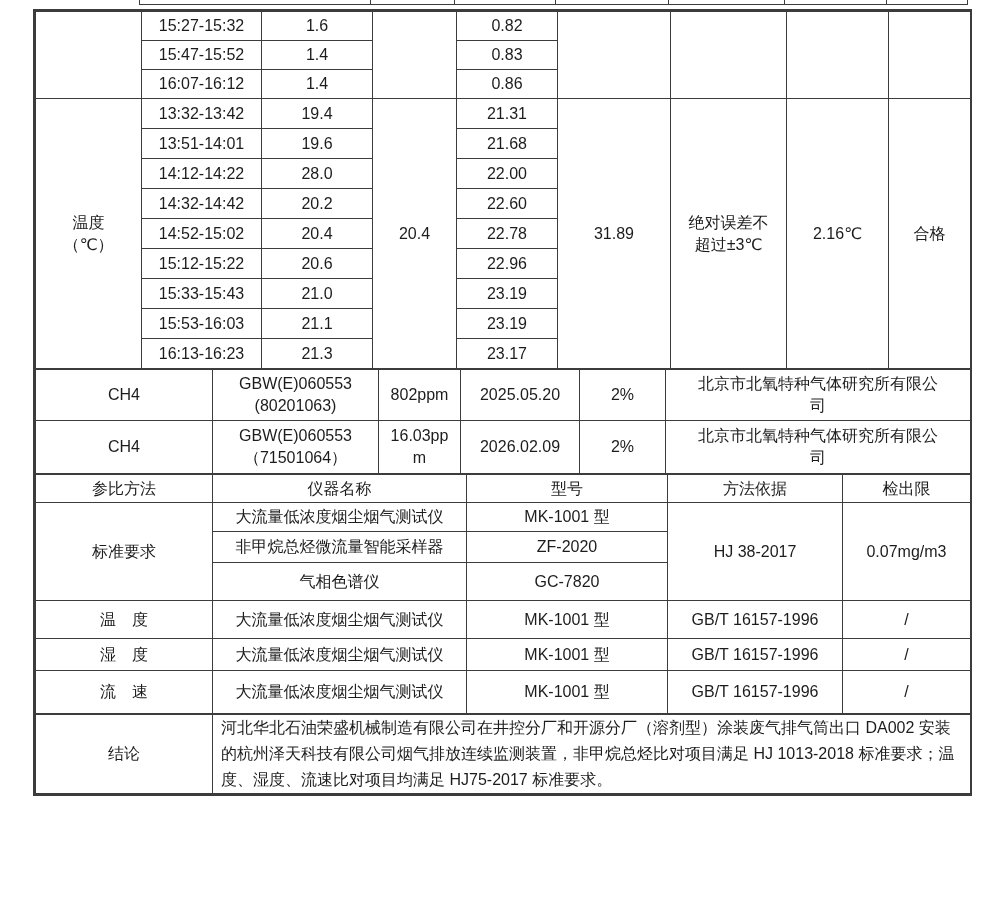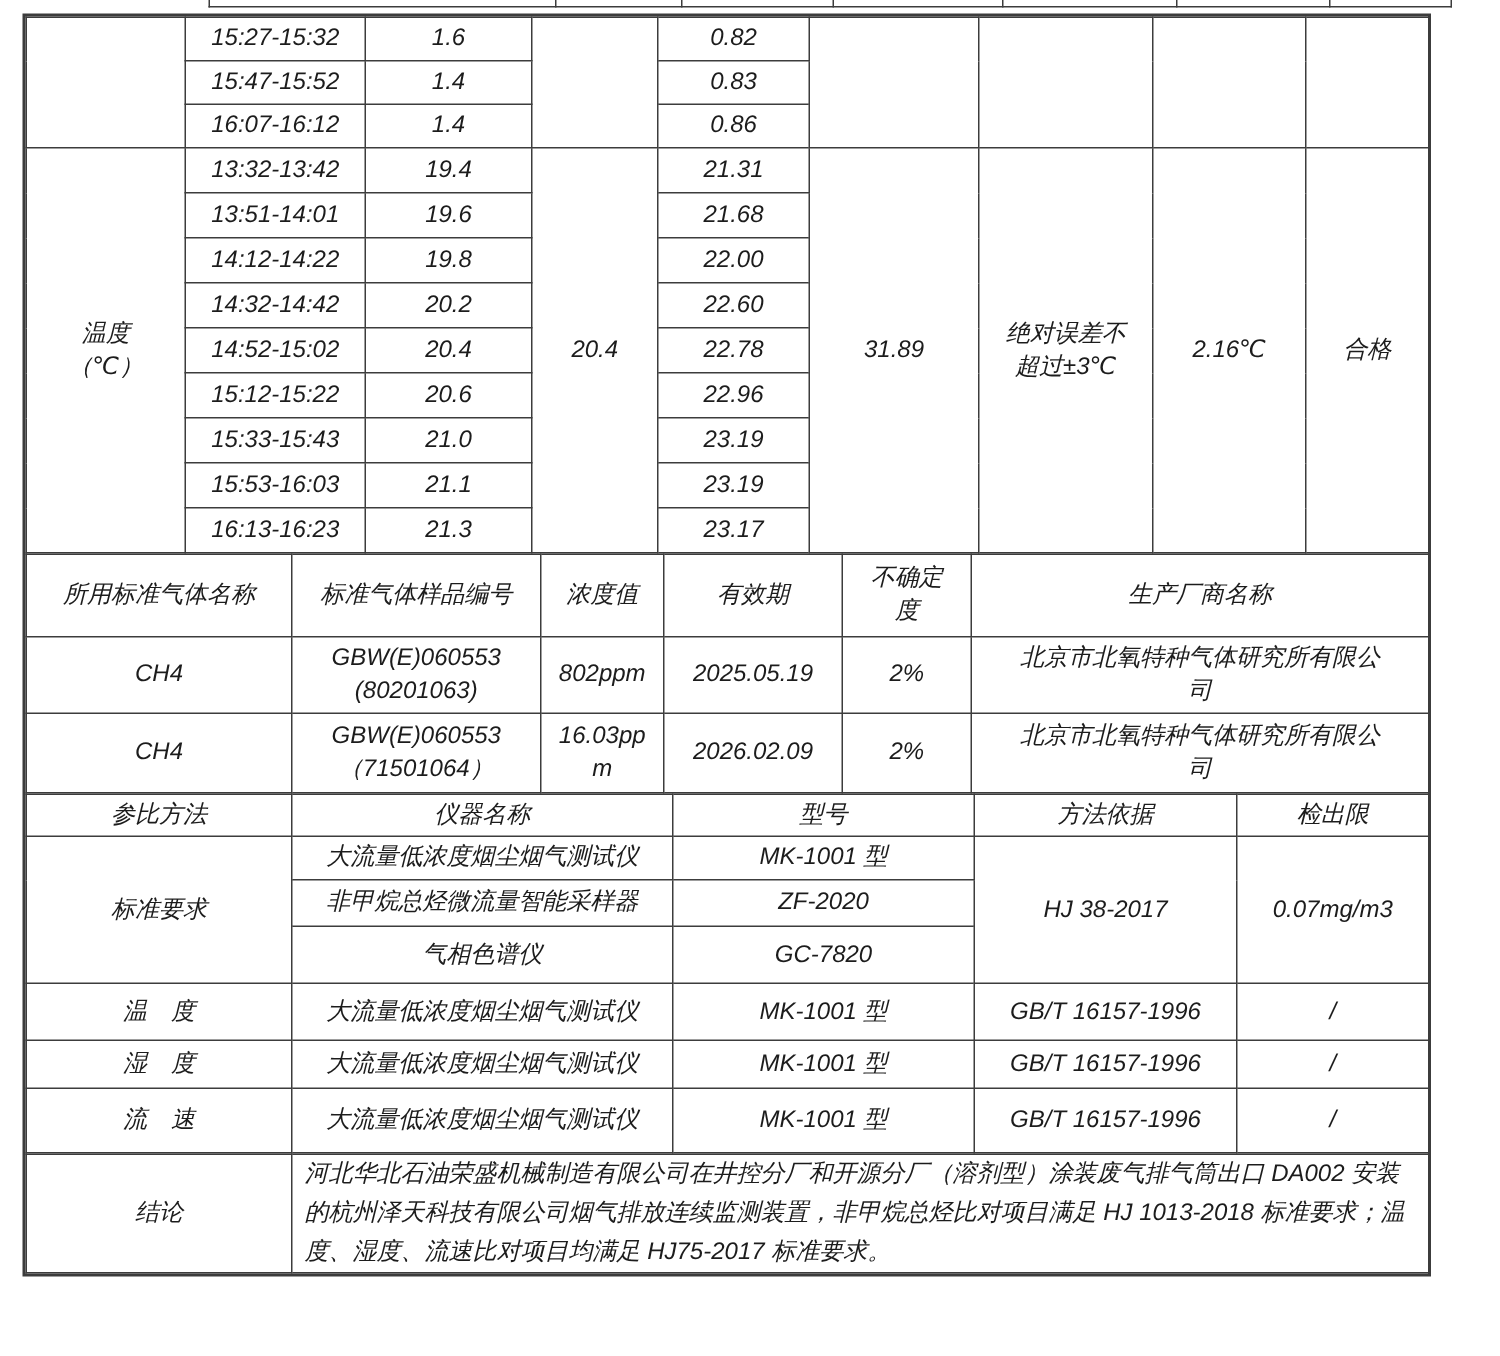--- a/index.html
+++ b/index.html
@@ -6,21 +6,21 @@
   .sheet {
     position:relative; width:1000px; height:904px; background:#ffffff;
     font-family:"Liberation Sans","DejaVu Sans",sans-serif;
     color:#1c1c1c; font-size:16px;
   }
   
   .cut-line { position:absolute; left:139px; top:4px; width:829px; height:0; border-top:1px solid #3c3c3c; }
   .stub { position:absolute; top:0; width:0; height:5px; border-left:1px solid #3c3c3c; }
   .s1{left:139px}.s2{left:370px}.s3{left:454px}.s4{left:555px}.s5{left:668px}.s6{left:784px}.s7{left:886px}.s8{left:967px}
 
-  .tbl-wrap { position:absolute; left:15px; top:9px; width:935px; border:2px solid #3c3c3c;font-style:italic; }
+  .tbl-wrap { position:absolute; left:33px; top:9px; width:935px; border:2px solid #3c3c3c; }
   table { border-collapse:collapse; table-layout:fixed; width:935px; }
   td { border:1px solid #3c3c3c; text-align:center; vertical-align:middle; padding:0 2px; overflow:hidden; line-height:1.35; }
 
   
   .rA td{height:28px} .rB td{height:29px}
   .rRemark td{height:46px} .rGasH td{height:54px} .rGas1 td{height:50px} .rGas2 td{height:52px}
   .rMH td{height:27px} .rM1 td{height:28px} .rM2 td{height:30px} .rM3 td{height:37px}
   .rT td{height:37px} .rH td{height:31px} .rS td{height:42px}
   .rC td{height:77px}
 
@@ -100,21 +100,21 @@
           <td rowspan="9">2.16℃</td>
           <td rowspan="9">合格</td>
         </tr>
         <tr class="rB">
           <td>13:51-14:01</td>
           <td>19.6</td>
           <td>21.68</td>
         </tr>
         <tr class="rB">
           <td>14:12-14:22</td>
-          <td>19.8</td>
+          <td>28.0</td>
           <td>22.00</td>
         </tr>
         <tr class="rB">
           <td>14:32-14:42</td>
           <td>20.2</td>
           <td>22.60</td>
         </tr>
         <tr class="rB">
           <td>14:52-15:02</td>
           <td>20.4</td>
@@ -147,38 +147,28 @@
     <table>
       <colgroup>
         <col style="width:177px">
           <col style="width:166px">
           <col style="width:82px">
         <col style="width:119px">
           <col style="width:86px">
           <col style="width:305px">
       </colgroup>
       <tbody>
-        <tr class="rGasH">
-          <td>所用标准气体名称</td>
-          <td>标准气体样品编号</td>
-          <td>浓度值</td>
-          <td>有效期</td>
-          <td>
-            <span class="nw w54">不确定度</span>
-          </td>
-          <td>生产厂商名称</td>
-        </tr>
         <tr class="rGas1">
           <td>CH4</td>
           <td>
             <span>GBW(E)060553</span><br>
             <span>(80201063)</span>
           </td>
           <td>802ppm</td>
-          <td>2025.05.19</td>
+          <td>2025.05.20</td>
           <td>2%</td>
           <td>
             <span class="nw w252">北京市北氧特种气体研究所有限公司</span>
           </td>
         </tr>
         <tr class="rGas2">
           <td>CH4</td>
           <td>
             <span>GBW(E)060553</span><br>
             <span>（71501064）</span>

